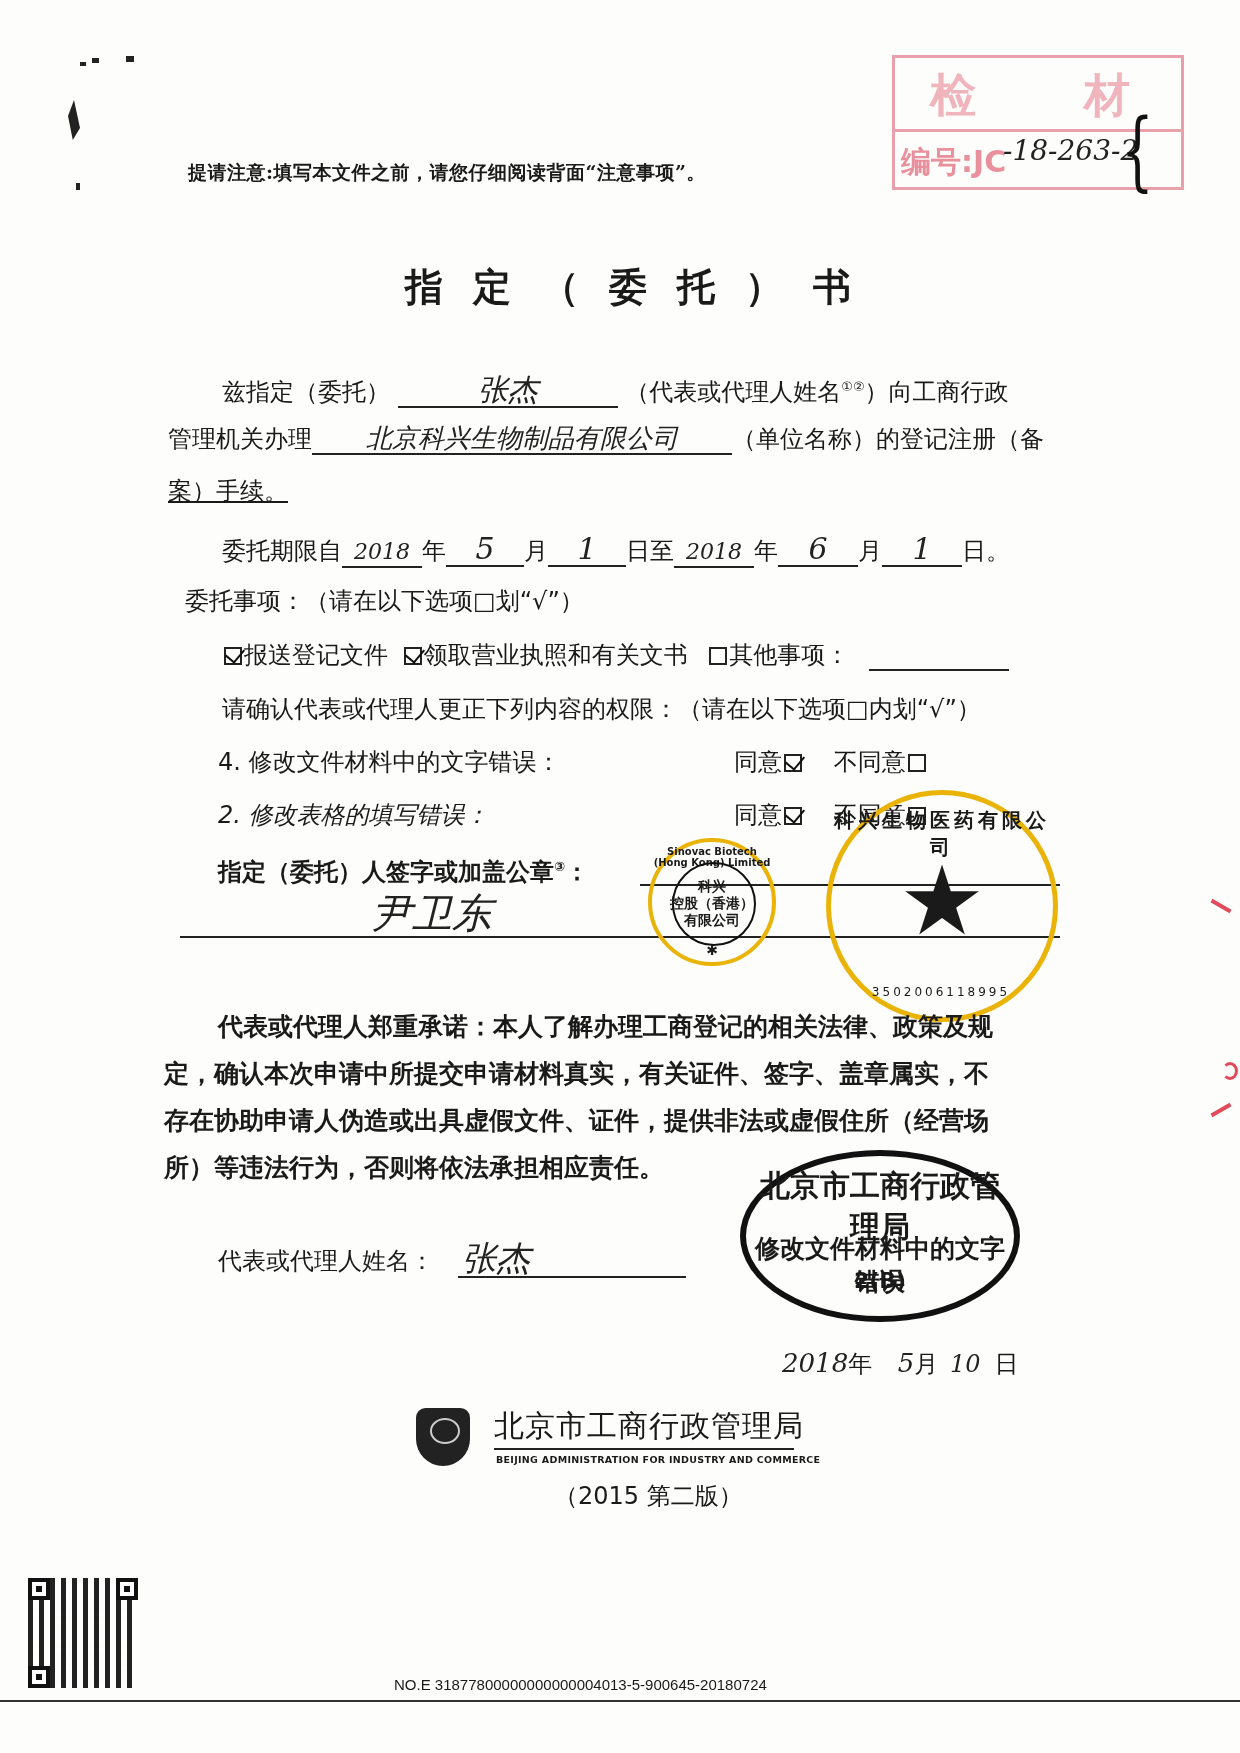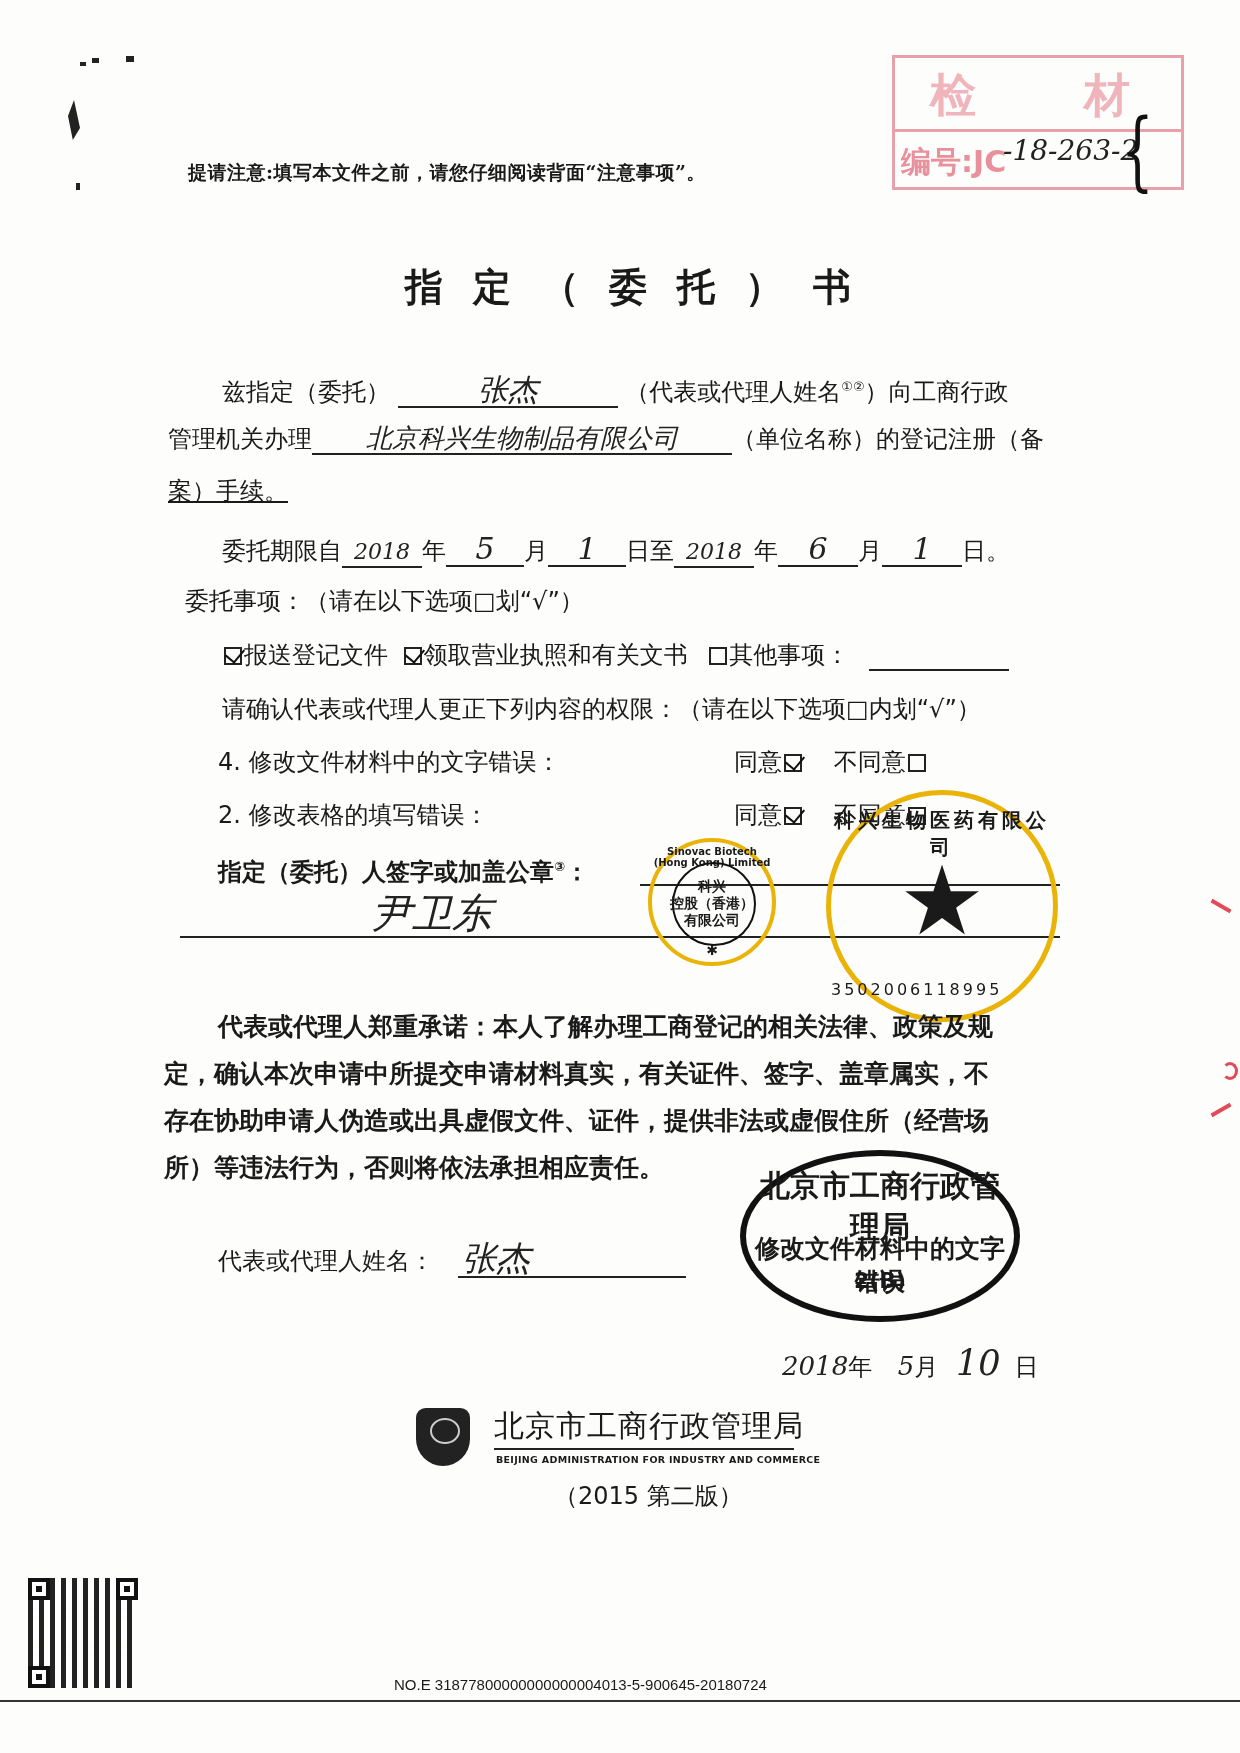--- a/index.html
+++ b/index.html
@@ -59,21 +59,21 @@
     left: 648px; top: 838px; width: 128px; height: 128px; border-width: 4px;
   }
   .seal-small .inner { position:absolute; left: 20px; top: 20px; width: 80px; height: 80px; border-radius:50%; border: 2px solid #111; }
   .seal-small .txt { position:absolute; left: 0; right:0; top: 36px; text-align:center; font-size: 14px; font-weight:bold; line-height: 17px; }
   .seal-small .ring { position:absolute; left:0; right:0; top: 4px; text-align:center; font-size: 10px; font-weight:bold; }
   .seal-large {
     left: 826px; top: 790px; width: 232px; height: 232px;
   }
   .seal-large .star { position:absolute; left: 0; right:0; top: 58px; text-align:center; font-size: 96px; line-height: 96px; }
   .seal-large .arc { position:absolute; left: 0; right:0; top: 12px; text-align:center; font-size: 34px; font-weight: bold; letter-spacing: 4px; }
-  .seal-large .num { position:absolute; left:0; right:2px; bottom: 18px; text-align:left; font-size: 16px; letter-spacing: 3px; }
+  .seal-large .num { position:absolute; left:0; right:2px; bottom: 18px; text-align:center; font-size: 12px; letter-spacing: 3px; }
 
   .seal-aic {
     left: 740px; top: 1150px; width: 280px; height: 172px;
     border-radius: 50%; border: 6px solid #111; box-sizing: border-box;
   }
   .seal-aic .arc { position:absolute; left:0; right:0; top: 10px; text-align:center; font-size: 30px; font-weight: bold; }
   .seal-aic .mid { position:absolute; left:0; right:0; top: 76px; text-align:center; font-size: 25px; font-weight: bold; }
   .seal-aic .code { position:absolute; left:0; right:0; top: 112px; text-align:center; font-size: 22px; font-weight: bold; }
 
   .sig-line { border-bottom: 2px solid #222; }
@@ -148,21 +148,21 @@
 </div>
 
 <div class="abs line" style="left:222px;top:694px;">请确认代表或代理人更正下列内容的权限：（请在以下选项□内划“√”）</div>
 <div class="abs line" style="left:218px;top:747px;">
   <span>4. 修改文件材料中的文字错误：</span>
 </div>
 <div class="abs line" style="left:734px;top:747px;">
   <span>同意</span><span class="cb checked"></span>
   <span style="margin-left:22px;">不同意</span><span class="cb"></span>
 </div>
-<div class="abs line" style="left:218px;top:800px;">
+<div class="abs line" style="left:218px;top:800px;font-style:italic;">
   <span>2. 修改表格的填写错误：</span>
 </div>
 <div class="abs line" style="left:734px;top:800px;">
   <span>同意</span><span class="cb checked"></span>
   <span style="margin-left:22px;">不同意</span><span class="cb"></span>
 </div>
 
 <div class="abs bold-line" style="left:218px;top:852px;">
   <span>指定（委托）人签字或加盖公章</span><sup>③</sup><span>：</span>
 </div>
@@ -195,21 +195,21 @@
   <div class="code">2(B)</div>
 </div>
 
 <div class="abs line" style="left:218px;top:1246px;">代表或代理人姓名：</div>
 <div class="abs sig-line" style="left:458px;top:1276px;width:228px;"></div>
 <div class="abs hand" style="left:462px;top:1236px;font-size:34px;">张杰</div>
 
 <div class="abs line" style="left:782px;top:1348px;">
   <span class="hand" style="font-size:26px;">2018</span><span>年</span>
   <span class="hand" style="font-size:26px;margin-left:18px;">5</span><span>月</span>
-  <span class="hand" style="font-size:35px;margin-left:10px;">10</span><span style="margin-left:14px;">日</span>
+  <span class="hand" style="font-size:24px;margin-left:4px;">10</span><span style="margin-left:14px;">日</span>
 </div>
 
 <div class="abs emblem"></div>
 <div class="abs agency">北京市工商行政管理局</div>
 <div class="abs agency-rule"></div>
 <div class="abs agency-en">BEIJING ADMINISTRATION FOR INDUSTRY AND COMMERCE</div>
 <div class="abs edition">（2015 第二版）</div>
 
 <div class="abs qr">
   <div class="fp" style="left:0;top:0;"></div>

